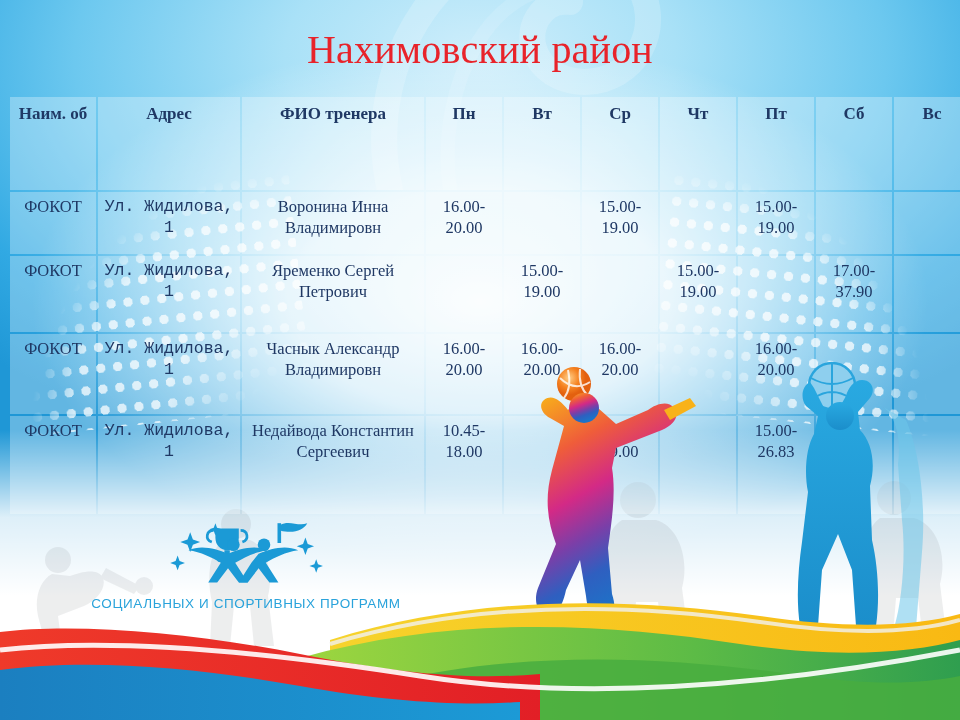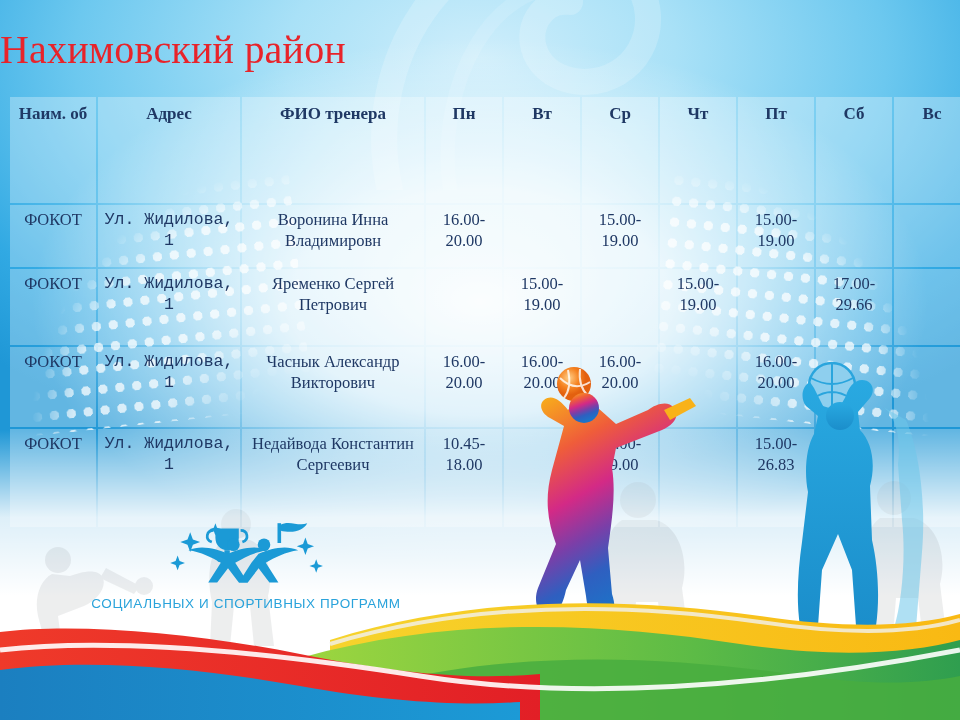--- a/index.html
+++ b/index.html
@@ -50,20 +50,21 @@
     transform: rotate(6deg);
   }
   .swirl {
     position:absolute; top:-90px; left:50%; transform:translateX(-50%);
     width:420px; height:280px; opacity:.35;
   }
 
   
   #title {
     position: absolute; left: 0; top: 26px; width: 960px;
+    text-align: center;
     font-size: 40px;
     color: #e8232a;
     font-family: "Liberation Serif", "DejaVu Serif", serif;
     letter-spacing: .2px;
     z-index: 12;
   }
 
   
   #sched {
     position: absolute; left: 8px; top: 95px;
@@ -78,21 +79,21 @@
     color: #1f3864;
     text-align: center;
     vertical-align: top;
     padding: 4px 3px 6px;
     font-size: 16.5px;
     line-height: 1.28;
   }
   #sched thead th {
     font-weight: bold;
     font-size: 17px;
-    height: 106px;
+    height: 93px;
     vertical-align: top;
     padding-top: 6px;
   }
   #sched tbody td { height: 62px; }
   #sched tbody tr:nth-child(1) td { height: 62px; }
   #sched tbody tr:nth-child(2) td { height: 76px; }
   #sched tbody tr:nth-child(3) td { height: 80px; }
   #sched tbody tr:nth-child(4) td { height: 98px; }
 
   
@@ -259,27 +260,27 @@
       </tr>
       <tr>
         <td class="c-namecell">ФОКОТ</td>
         <td class="c-addrcell">Ул. Жидилова, 1</td>
         <td class="c-fiocell">Яременко Сергей Петрович</td>
         <td class="c-daycell"></td>
         <td class="c-daycell">15.00-19.00</td>
         <td class="c-daycell"></td>
         <td class="c-daycell">15.00-19.00</td>
         <td class="c-daycell"></td>
-        <td class="c-daycell">17.00-29.66</td>
+        <td class="c-daycell">17.00-37.90</td>
         <td class="c-daycell"></td>
       </tr>
       <tr>
         <td class="c-namecell">ФОКОТ</td>
         <td class="c-addrcell">Ул. Жидилова, 1</td>
-        <td class="c-fiocell">Часнык Александр Викторович</td>
+        <td class="c-fiocell">Часнык Александр Владимировн</td>
         <td class="c-daycell">16.00-20.00</td>
         <td class="c-daycell">16.00-20.00</td>
         <td class="c-daycell">16.00-20.00</td>
         <td class="c-daycell"></td>
         <td class="c-daycell">16.00-20.00</td>
         <td class="c-daycell"></td>
         <td class="c-daycell"></td>
       </tr>
       <tr>
         <td class="c-namecell">ФОКОТ</td>

